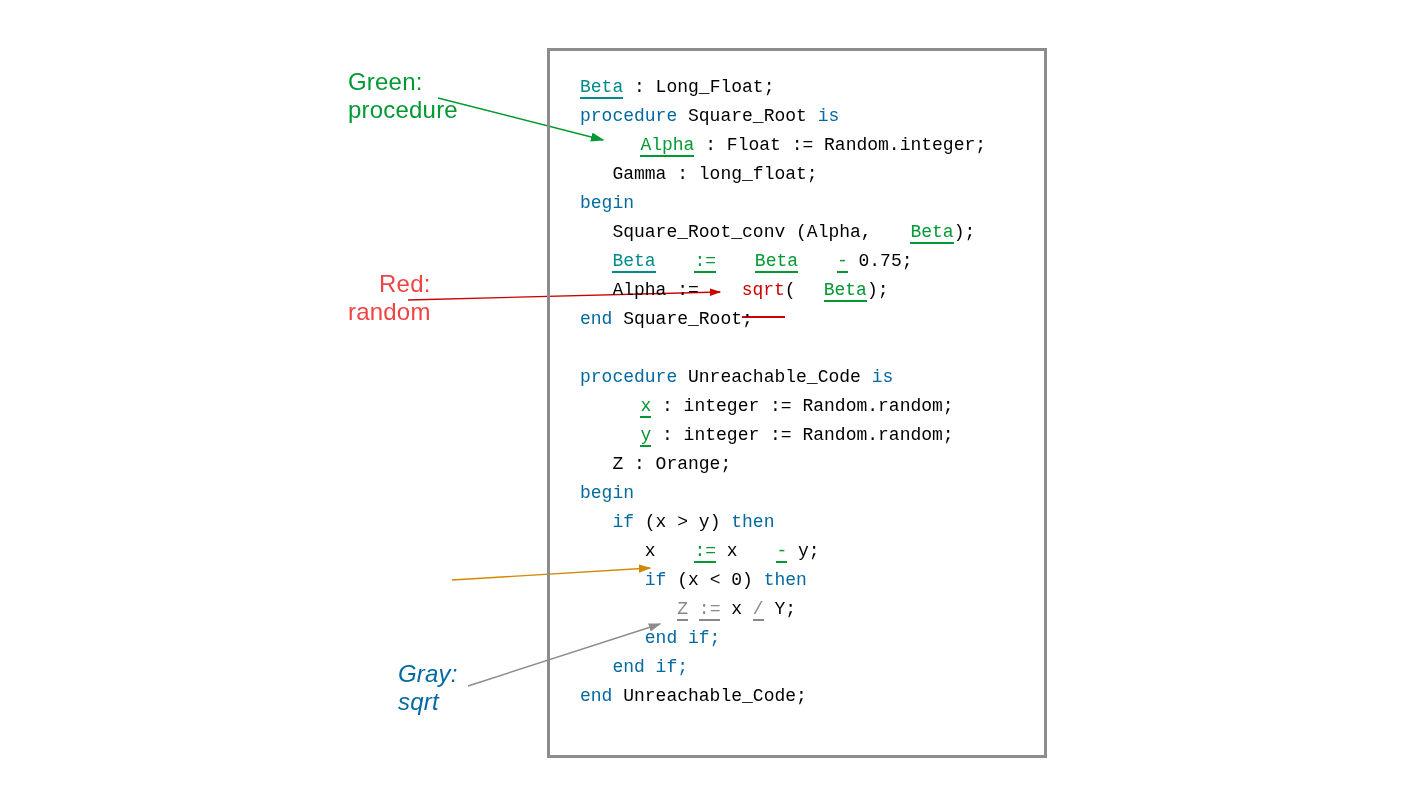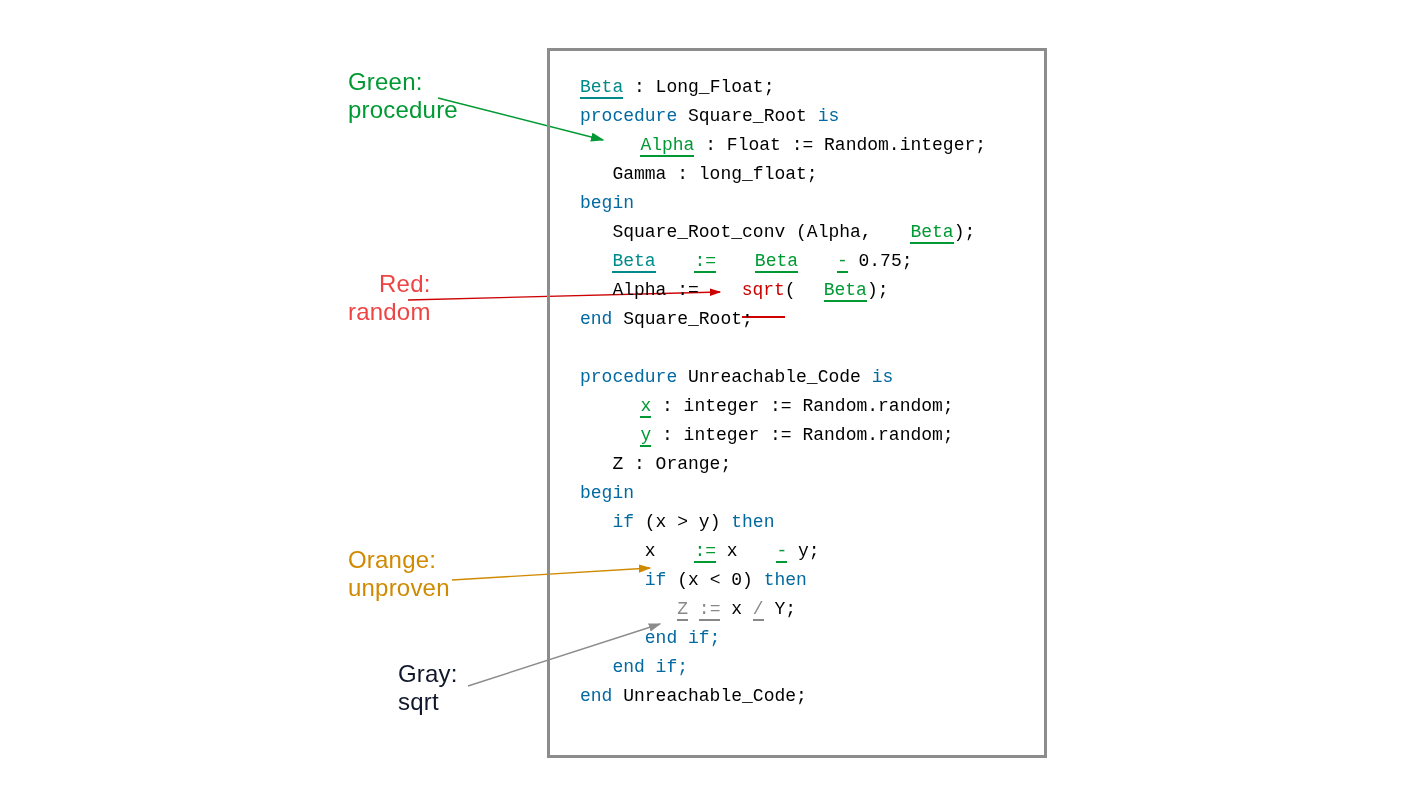--- a/index.html
+++ b/index.html
@@ -41,21 +41,21 @@
   .label {
     position: absolute;
     font-size: 24px;
     line-height: 28px;
     font-weight: 300;
     letter-spacing: 0.2px;
   }
   .label.green  { color: #009933; }
   .label.red    { color: #ef4444; text-align: right; }
   .label.orange { color: #d08a00; }
-  .label.gray   { color: #0f172a; }
+  .label.gray   { color: #0369a1; font-style: italic; }
   svg.arrow {
     position: absolute;
     overflow: visible;
     pointer-events: none;
   }
 </style>
 </head>
 <body>
 
 <div class="stage">
@@ -63,24 +63,20 @@
   <div class="label green" style="left:348px; top:68px;">
     <span>Green:</span><br>
     <span>procedure</span>
   </div>
 
   <div class="label red" style="left:348px; top:270px;">
     <span>Red:</span><br>
     <span>random</span>
   </div>
 
-  <div class="label orange" style="left:348px; top:546px;">
-    <span>Orange:</span><br>
-    <span>unproven</span>
-  </div>
 
   <div class="label gray" style="left:398px; top:660px;">
     <span>Gray:</span><br>
     <span>sqrt</span>
   </div>
 
   <svg class="arrow" style="left:0;top:0;width:1422px;height:800px;">
     <defs>
       <marker id="ah-green" markerWidth="10" markerHeight="10" refX="8" refY="3" orient="auto">
         <path d="M0,0 L9,3 L0,6 Z" fill="#009933"></path>

